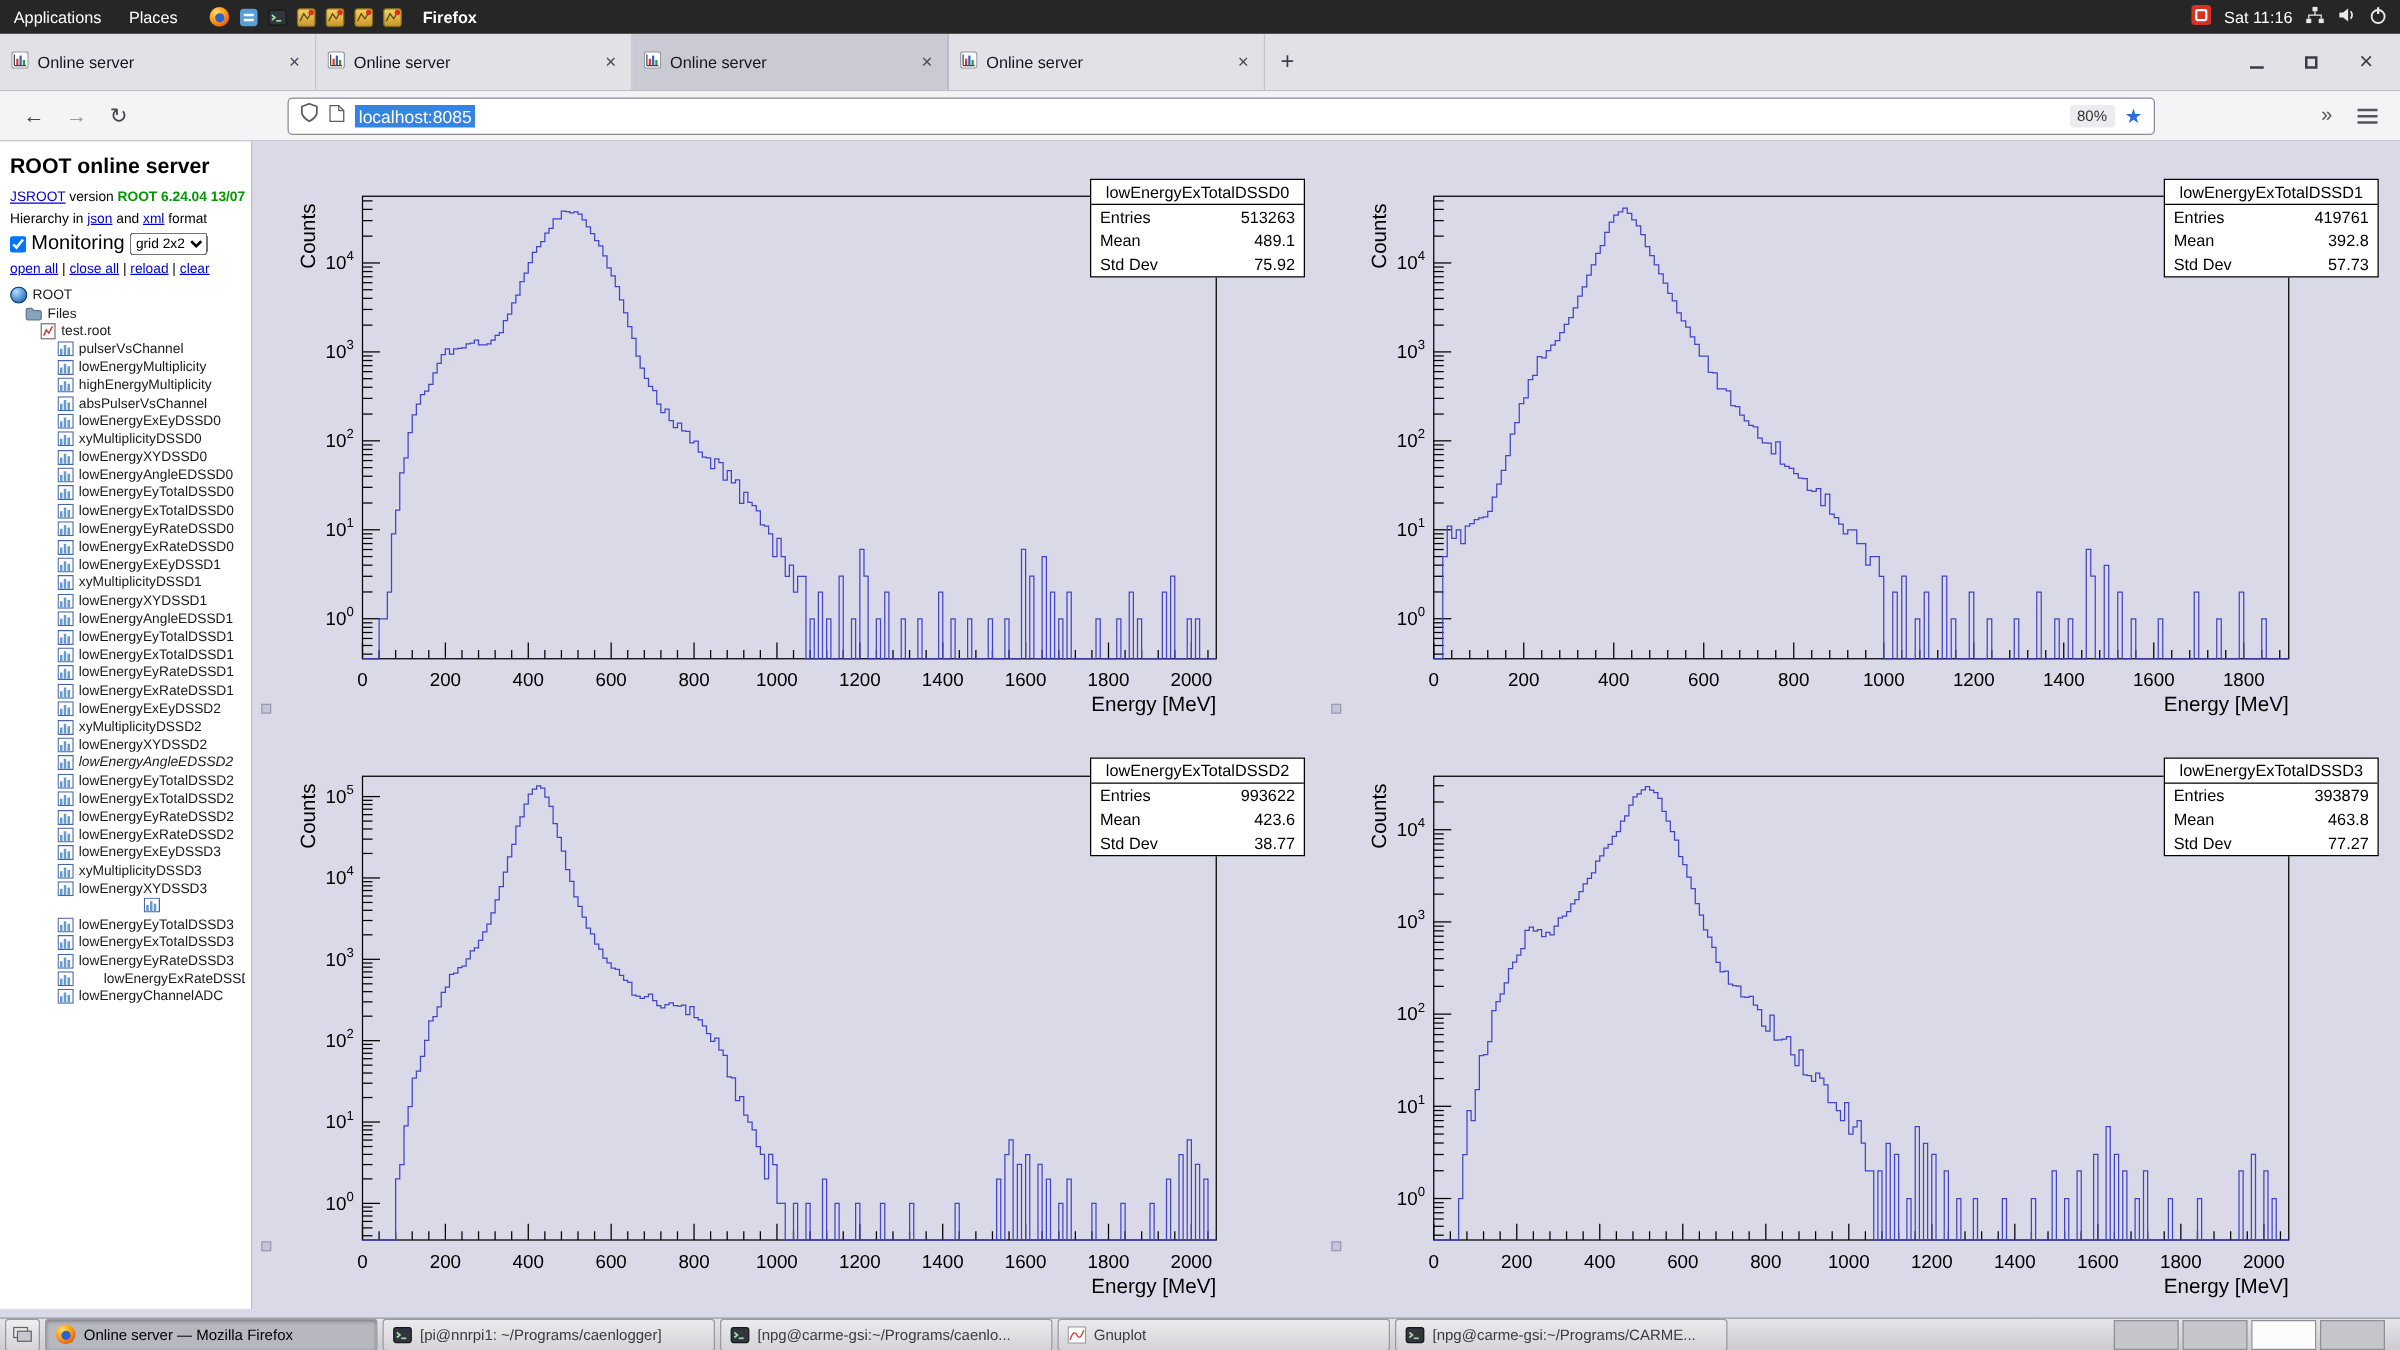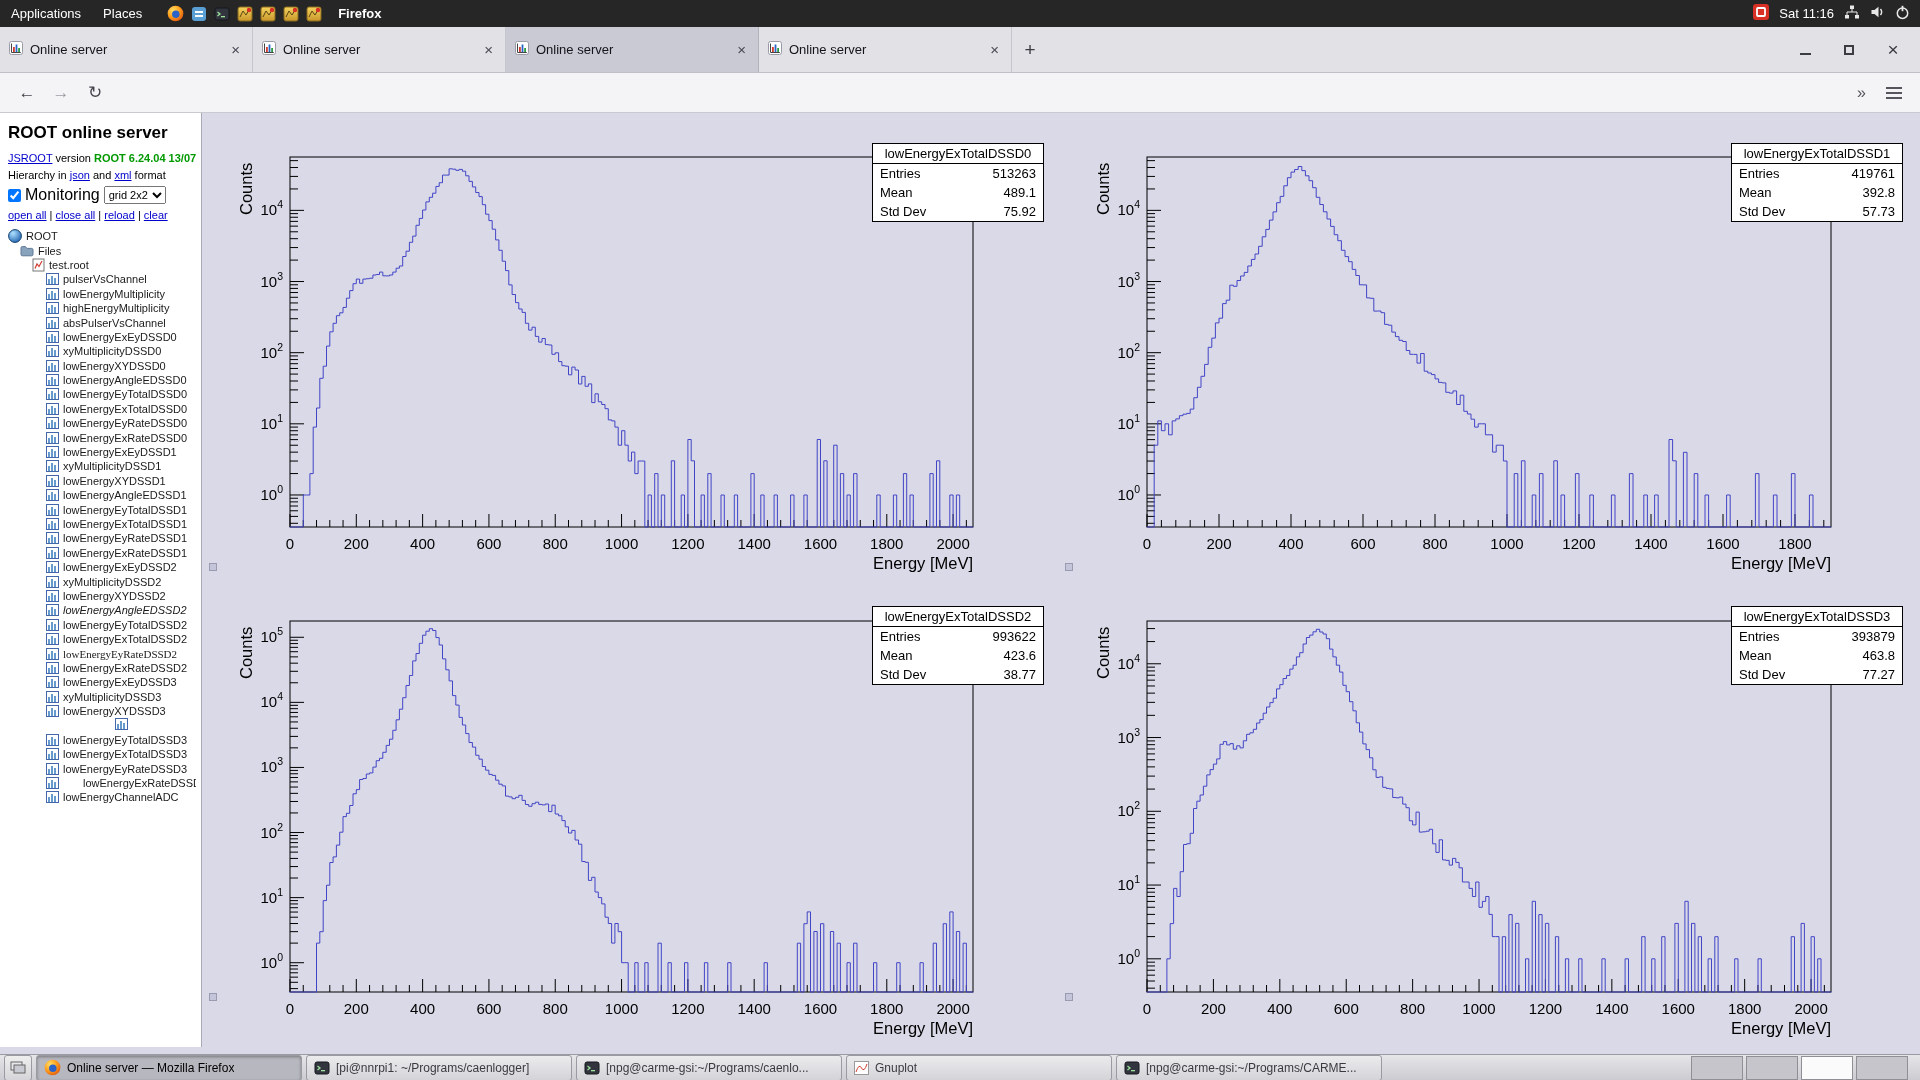--- a/index.html
+++ b/index.html
@@ -242,20 +242,33 @@
           <span class="wc-max"></span>
         </span>
       <span class="wc wc-close">×</span>
     </span>
   </div>
 
   <div class="navbar">
     <span class="navbtn">←</span>
     <span class="navbtn dim">→</span>
     <span class="navbtn">↻</span>
+    <span class="urlbar">
+      <span id="shieldIcon"><svg width="15" height="16">
+            <path d="M7.5 1 L13.5 3.2 V8 C13.5 12 7.5 15 7.5 15 C7.5 15 1.5 12 1.5 8 V3.2 Z" fill="none" stroke="#5b5b66" stroke-width="1.4"></path>
+          </svg></span>
+      <span id="pageIcon"><svg width="13" height="15">
+            <path d="M1 1.5 H8 L12 5.5 V14 H1 Z" fill="#fff" stroke="#5b5b66"></path>
+            <path d="M8 1.5 V5.5 H12" fill="none" stroke="#5b5b66"></path>
+          </svg></span>
+      <span class="urltext">localhost:8085</span>
+      <span class="urlspacer"></span>
+      <span class="zoomchip">80%</span>
+      <span class="star">★</span>
+    </span>
     <span class="nav-right">
       <span class="chev">»</span>
       <span class="burger"></span>
     </span>
   </div>
 
   <div class="content">
     <aside class="sidebar">
       <div class="sb-title">ROOT online server</div>
       <div class="sb-line"><span class="sb-link">JSROOT</span><span> version </span><span class="sb-ver">ROOT 6.24.04 13/07/2021</span></div>
@@ -577,21 +590,21 @@
             <span class="ticon">
               <svg width="13" height="12">
                 <rect x="0.5" y="0.5" width="12" height="11" fill="#fff" stroke="#4466aa"></rect>
                 <rect x="2" y="6" width="2" height="5" fill="#6699cc"></rect>
                 <rect x="5" y="3" width="2" height="8" fill="#6699cc"></rect>
                 <rect x="8" y="5" width="2" height="6" fill="#6699cc"></rect>
               </svg>
             </span>
             <span>lowEnergyExTotalDSSD2</span>
           </div>
-          <div class="trow" style="padding-left: 38px; font-family: Liberation Serif, serif;">
+          <div class="trow" style="padding-left: 38px;">
             <span class="ticon">
               <svg width="13" height="12">
                 <rect x="0.5" y="0.5" width="12" height="11" fill="#fff" stroke="#4466aa"></rect>
                 <rect x="2" y="6" width="2" height="5" fill="#6699cc"></rect>
                 <rect x="5" y="3" width="2" height="8" fill="#6699cc"></rect>
                 <rect x="8" y="5" width="2" height="6" fill="#6699cc"></rect>
               </svg>
             </span>
             <span>lowEnergyEyRateDSSD2</span>
           </div>

